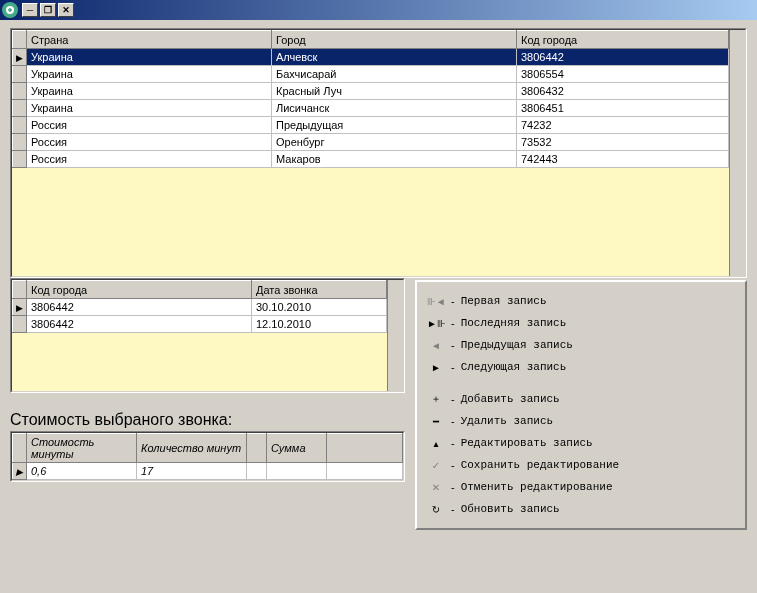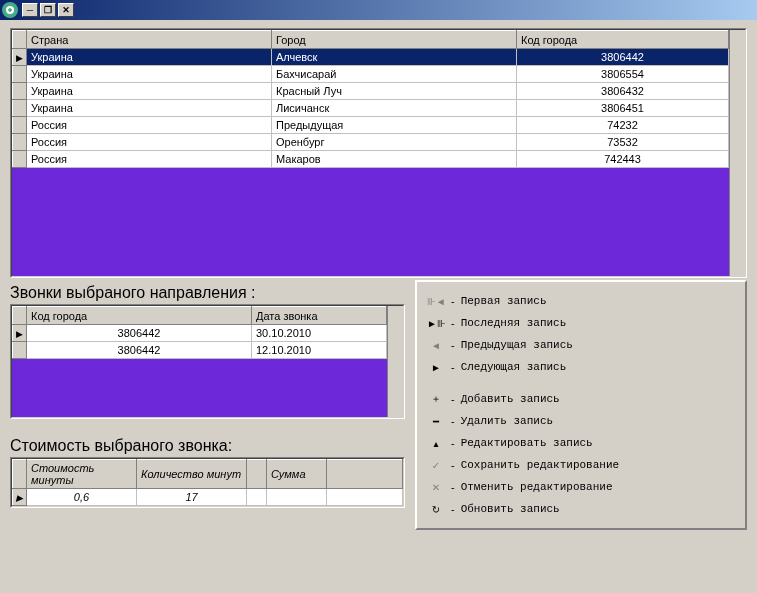--- a/index.html
+++ b/index.html
@@ -14,21 +14,21 @@
 .client { padding: 8px 10px; height: 573px; display: flex; flex-direction: column; }
 
 .grid-box { border: 1px solid #808080; border-right-color: #fff; border-bottom-color: #fff; background: #fff; display: flex; flex-direction: column; }
 .grid-box .inner { border: 1px solid #404040; border-right-color:#d4d0c8; border-bottom-color:#d4d0c8; flex:1; display:flex; flex-direction:column; overflow:hidden; }
 
 table { border-collapse: collapse; width: 100%; }
 th { background: #d4d0c8; border: 1px solid; border-color: #fff #808080 #808080 #fff; padding: 2px 4px; text-align: left; font-weight: normal; height: 18px; }
 td { border: 1px solid #c0c0c0; padding: 1px 4px; height: 17px; background: #fff; }
 td.rowhdr, th.rowhdr { width: 14px; background: #d4d0c8; border: 1px solid; border-color: #fff #808080 #808080 #fff; padding:0; text-align:center; }
 tr.selected td.cell { background: #0a246a; color: #fff; }
-td.num { text-align: center; }
+td.num { text-align: left; }
 .marker { font-size: 9px; }
 
 .section-label { font-family: "Arial Narrow", Arial; font-size: 16px; margin: 6px 0 2px 0; }
 
 .main-grid { height: 250px; }
 .calls-grid { width: 395px; height: 115px; }
 .cost-grid { width: 395px; }
 
 .bottom-area { display: flex; gap: 10px; flex: 1; }
 .left-col { width: 395px; display: flex; flex-direction: column; }
@@ -38,21 +38,21 @@
 .nav-icon { width: 18px; text-align: center; font-size: 10px; color: #808080; }
 .nav-icon.active { color: #000; }
 .dash { color: #000; }
 .nav-label { color: #000; font-family: Liberation Mono, monospace; }
 
 .btn-col { display:flex; flex-direction:column; gap: 120px; padding-top:14px;}
 .winbutton { width: 70px; height: 24px; background: #d4d0c8; border: 2px solid; border-color: #fff #404040 #404040 #fff; cursor: default; }
 
 .scroll-stub { width: 16px; background: #d4d0c8; border-left: 1px solid #808080; }
 .grid-wrap { display: flex; flex: 1; overflow:hidden;}
-.grid-content { flex: 1; overflow:hidden; background:#6d28d9;}
+.grid-content { flex: 1; overflow:hidden; background:#fef9c3;}
 .empty-space { flex:1; background:#fff; border-top:none;}
 
 .cost-wrap th, .cost-wrap td { font-size:11px;font-style:italic; }
 </style>
 </head>
 <body>
 
 <div class="titlebar">
   <span class="icon">
     <svg width="10" height="10" viewBox="0 0 10 10">
@@ -129,21 +129,20 @@
           </table>
           <div class="empty-space"></div>
         </div>
         <div class="scroll-stub"></div>
       </div>
     </div>
   </div>
 
   <div class="bottom-area">
     <div class="left-col">
-      <div class="section-label">Звонки выбраного направления :</div>
       <div class="grid-box calls-grid">
         <div class="inner">
           <div class="grid-wrap">
             <div class="grid-content">
               <table>
                 <thead>
                     <tr>
                   <th class="rowhdr"></th>
                   <th style="width:225px">Код города</th>
                   <th>Дата звонка</th>

